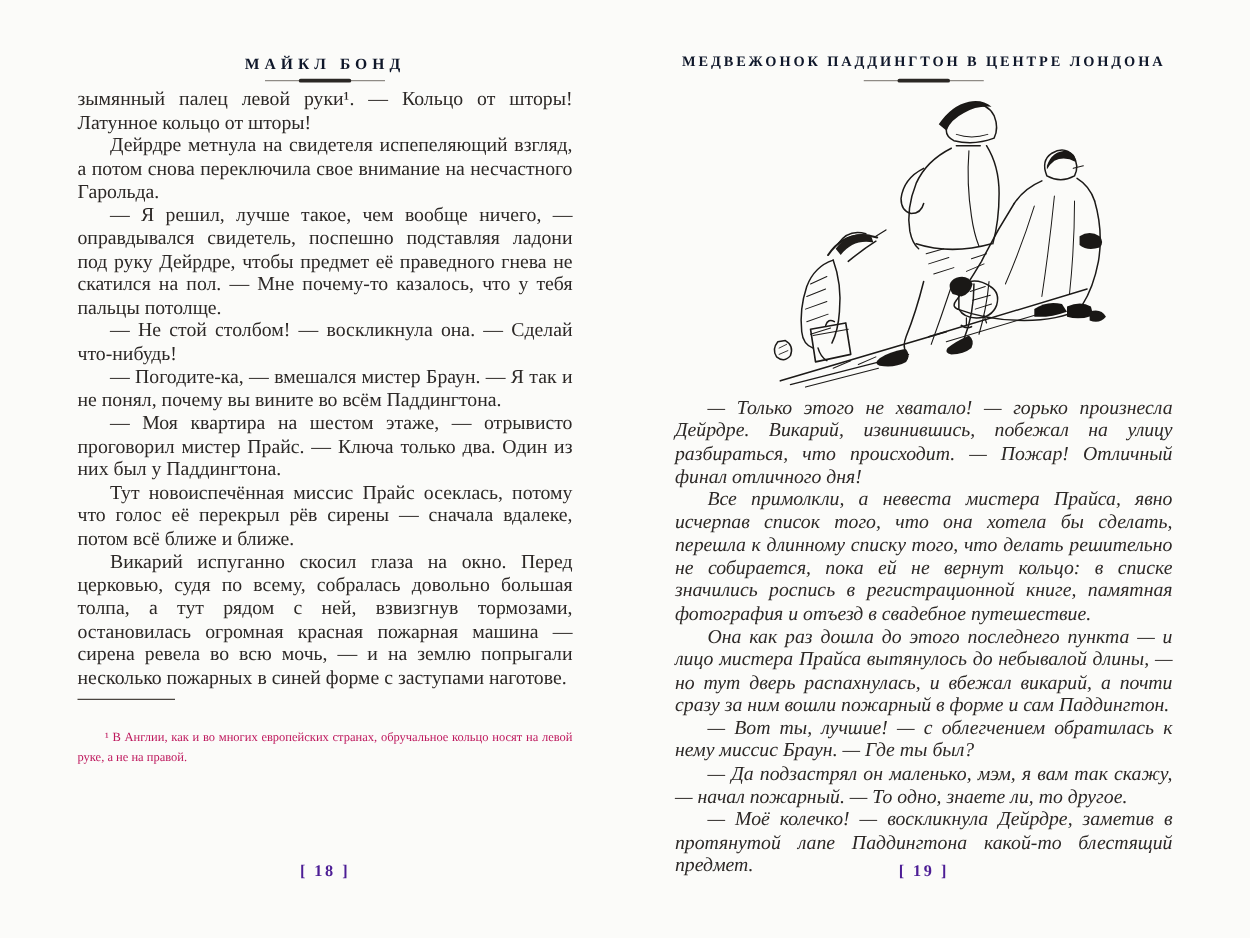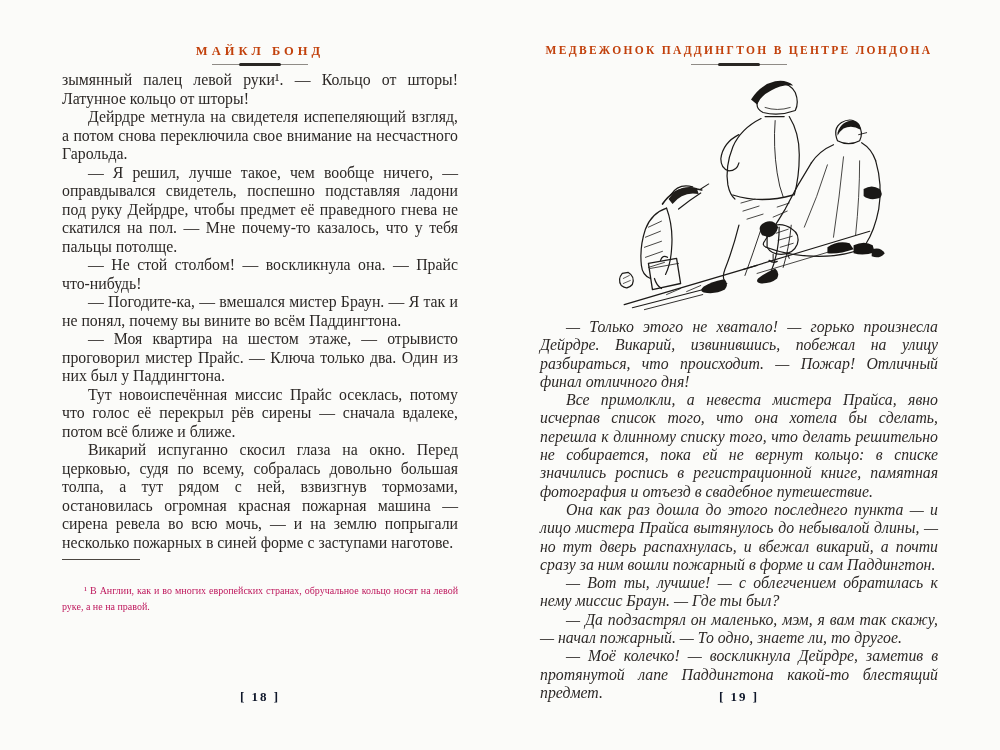--- a/index.html
+++ b/index.html
@@ -11,21 +11,21 @@
     overflow: hidden;
   }
   .spread { position: relative; width: 1000px; height: 750px; }
   .page { position: absolute; top: 0; height: 750px; }
   .page-left  { left: 62px;  width: 396px; }
   .page-right { left: 540px; width: 398px; }
 
   .running-head {
     position: absolute; top: 44px; left: 0; width: 100%;
     text-align: center; font-weight: bold;
-    color: #c2410c; white-space: nowrap;
+    color: #0f172a; white-space: nowrap;
   }
   .running-head.short { font-size: 12.5px; letter-spacing: 4px; }
   .running-head.long  { font-size: 11.5px; letter-spacing: 2.3px; }
 
   .head-rule {
     position: absolute; top: 63px; left: 50%;
     width: 96px; height: 4px; transform: translateX(-50%);
   }
   .head-rule .thin {
     position: absolute; top: 1px; left: 0; width: 100%; height: 1px;
@@ -55,21 +55,21 @@
   .footnote {
     font-size: 10px; line-height: 15.6px;
     text-align: justify; text-indent: 22px;
     color: #be185d;
     margin-top: 23px;
   }
 
   .page-num {
     position: absolute; top: 689px; left: 0; width: 100%;
     text-align: center; font-weight: bold;
-    font-size: 13px; letter-spacing: 2px; color: #0f172a;
+    font-size: 13px; letter-spacing: 2px; color: #4c1d95;
   }
 
   .illustration {
     position: absolute; top: 76px; left: 34px;
     width: 352px; height: 238px;
   }
   .illustration svg { display: block; width: 100%; height: 100%; }
 </style>
 </head>
 <body>
@@ -80,21 +80,21 @@
     <div class="running-head short">МАЙКЛ БОНД</div>
     <div class="head-rule">
       <div class="thin"></div>
       <div class="thick"></div>
     </div>
 
     <div class="body-text bt-left">
       <p class="no-indent">зымянный палец левой руки¹. — Кольцо от шторы! Латунное кольцо от шторы!</p>
       <p>Дейрдре метнула на свидетеля испепеляющий взгляд, а потом снова переключила свое внимание на несчастного Гарольда.</p>
       <p>— Я решил, лучше такое, чем вообще ничего, — оправдывался свидетель, поспешно подставляя ладони под руку Дейрдре, чтобы предмет её праведного гнева не скатился на пол. — Мне почему-то казалось, что у тебя пальцы потолще.</p>
-      <p>— Не стой столбом! — воскликнула она. — Прайс что-нибудь!</p>
+      <p>— Не стой столбом! — воскликнула она. — Сделай что-нибудь!</p>
       <p>— Погодите-ка, — вмешался мистер Браун. — Я так и не понял, почему вы вините во всём Паддингтона.</p>
       <p>— Моя квартира на шестом этаже, — отрывисто проговорил мистер Прайс. — Ключа только два. Один из них был у Паддингтона.</p>
       <p>Тут новоиспечённая миссис Прайс осеклась, потому что голос её перекрыл рёв сирены — сначала вдалеке, потом всё ближе и ближе.</p>
       <p>Викарий испуганно скосил глаза на окно. Перед церковью, судя по всему, собралась довольно большая толпа, а тут рядом с ней, взвизгнув тормозами, остановилась огромная красная пожарная машина — сирена ревела во всю мочь, — и на землю попрыгали несколько пожарных в синей форме с заступами наготове.</p>
 
       <div class="footnote-rule"></div>
       <div class="footnote">¹ В Англии, как и во многих европейских странах, обручальное кольцо носят на левой руке, а не на правой.</div>
     </div>
 
     <div class="page-num">[ 18 ]</div>

